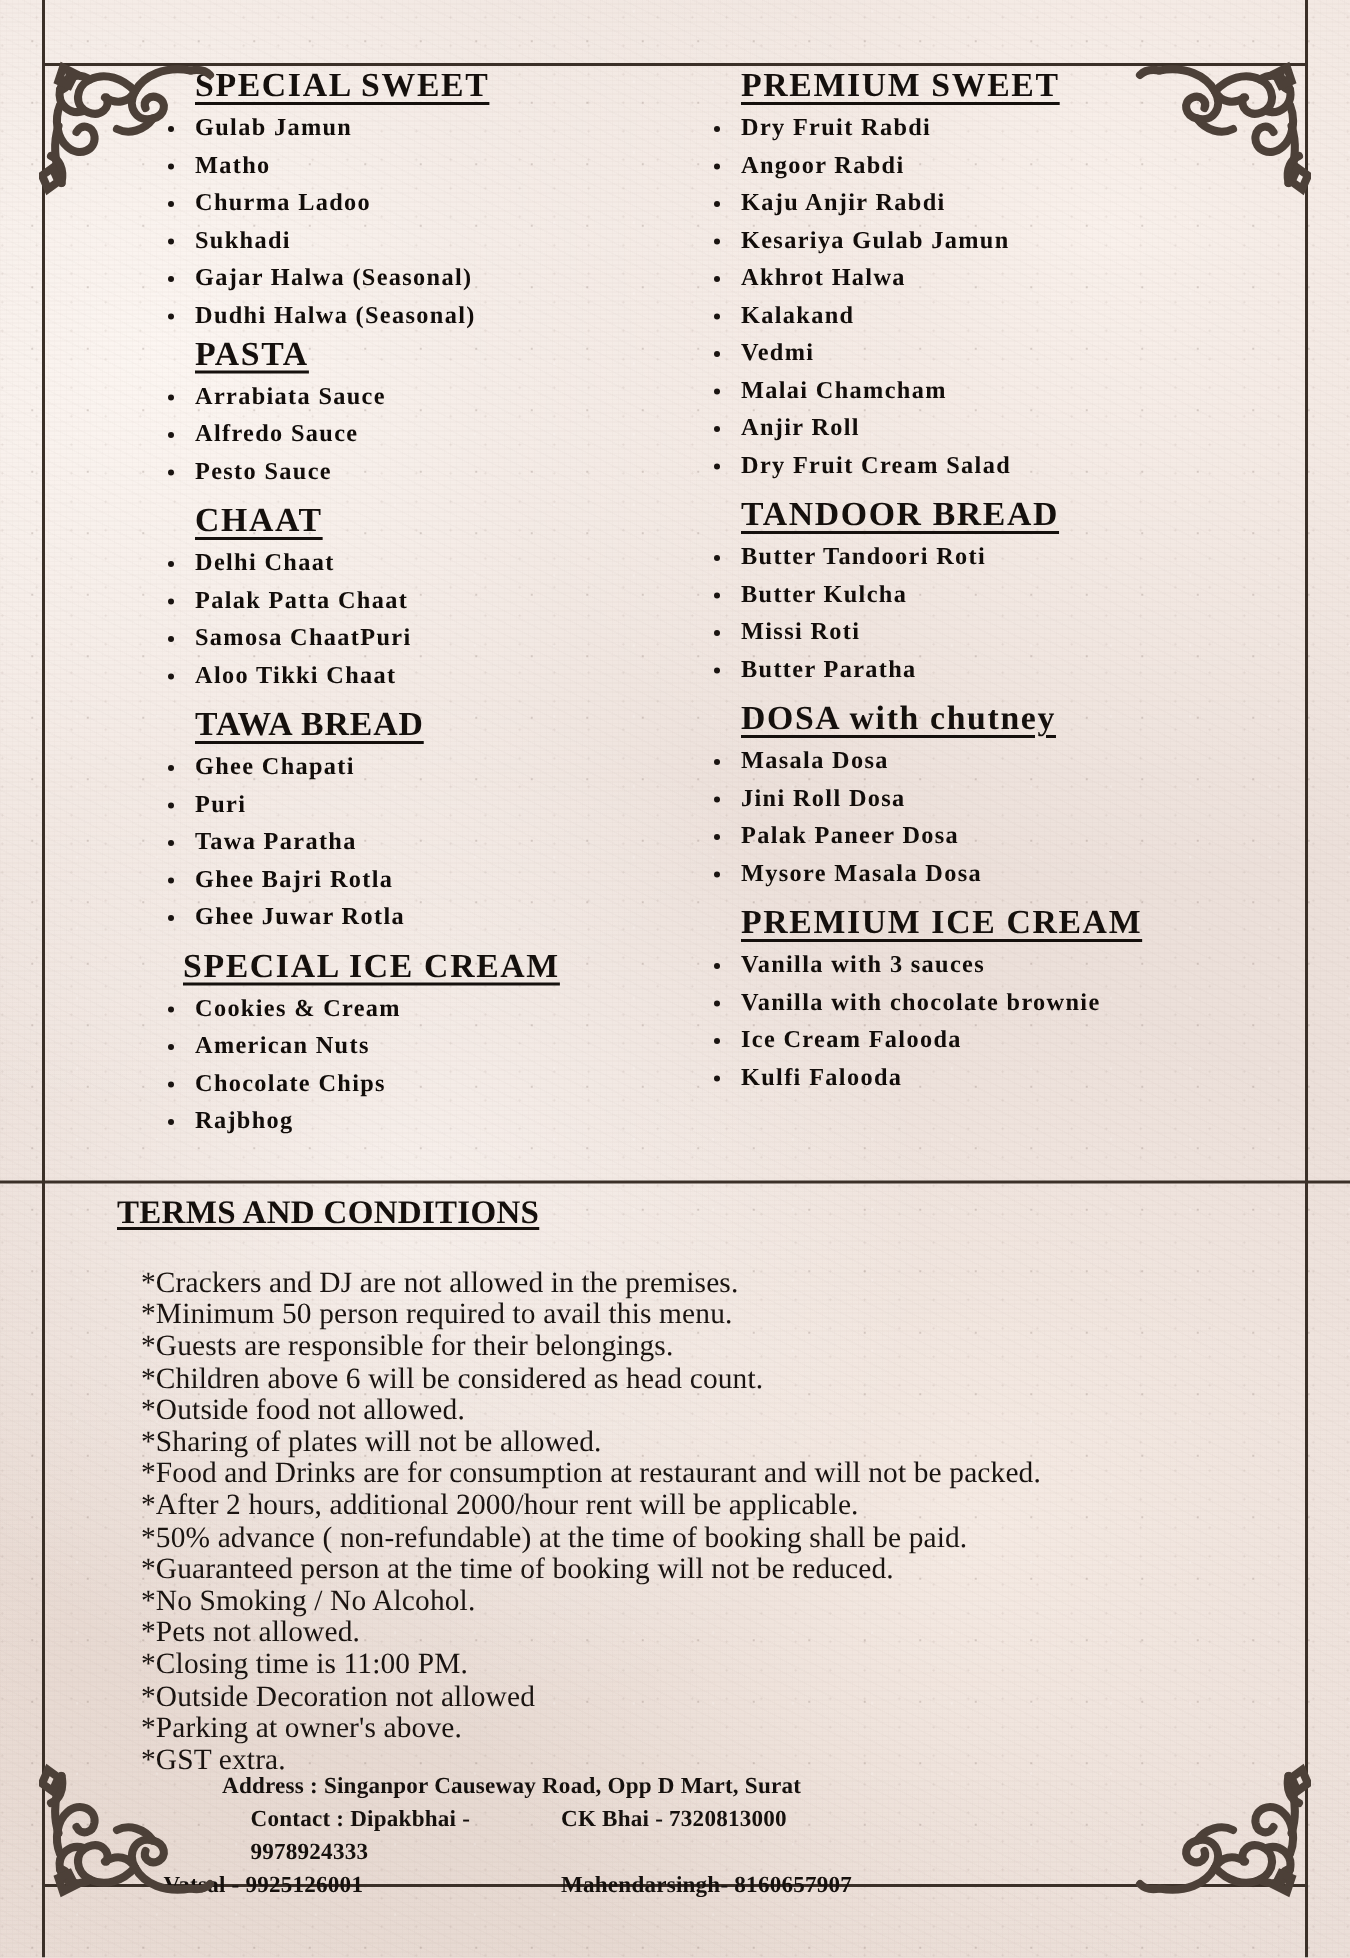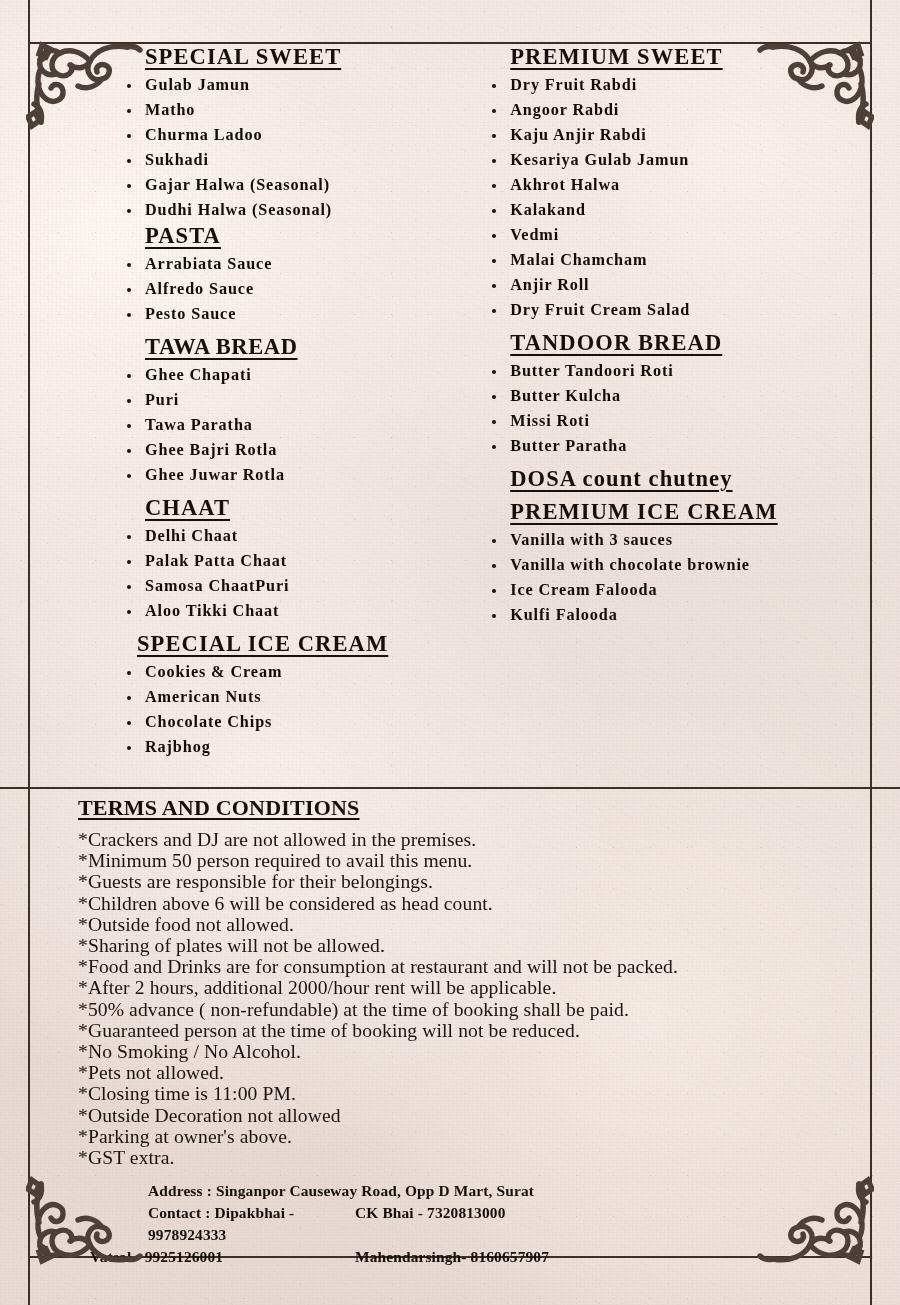--- a/index.html
+++ b/index.html
@@ -92,21 +92,21 @@
   #fl-bl { left: 26px;  top: 1162px; transform: scaleY(-1); }
   #fl-br { left: 756px; top: 1162px; transform: scale(-1,-1); }
 
   
   #menu {
     position: absolute;
     left: 0; top: 44px; width: 900px; height: 742px;
     z-index: 5;
     display: flex;
   }
-  .col { position: relative; margin-left: 15px; }
+  .col { position: relative; }
   .col-left  { width: 472px; padding-left: 108px; }
   .col-right { width: 428px; padding-left: 0px; }
 
   .sec-head {
     font-family: "Liberation Serif", "DejaVu Serif", serif;
     font-weight: 700;
     font-size: 22.5px;
     letter-spacing: 1.1px;
     color: #15100d;
     text-decoration: underline;
@@ -159,21 +159,21 @@
     font-weight: 700;
     font-size: 22px;
     letter-spacing: 0.2px;
     color: #15100d;
     text-decoration: underline;
     text-decoration-thickness: 2px;
     text-underline-offset: 3px;
     display: inline-block;
     margin-bottom: 8px;
   }
-  #terms-list { list-style: none; margin: 0; padding: 0; }
+  #terms-list { list-style: none; margin: 16px; padding: 0; }
   #terms-list li {
     font-family: "Liberation Serif", "DejaVu Serif", serif;
     font-weight: 400;
     font-size: 19.6px;
     line-height: 21.2px;
     color: #1a1411;
     white-space: nowrap;
     letter-spacing: 0.1px;
   }
 
@@ -191,21 +191,21 @@
     letter-spacing: 0.15px;
     padding-left: 148px;
     line-height: 22px;
   }
   .contact-row {
     display: flex;
     font-size: 15.4px;
     letter-spacing: 0.15px;
     line-height: 22px;
   }
-  .contact-row .cc1 { padding-left: 148px; width: 355px; }
+  .contact-row .cc1 { padding-left: 148px; width: 355px; margin-left: 19px; }
   .contact-row .cc2 { }
   .contact-row.r2 .cc1 { padding-left: 90px; }
   .contact-row.r2 .cc2 { }
 </style>
 </head>
 <body>
 
 <div id="paper"></div>
 <div id="grain"></div>
 <div id="speckle"></div>
@@ -304,37 +304,37 @@
     <div class="sec">
       <div class="sec-head ind-22">PASTA</div>
       <ul class="items">
         <li>Arrabiata Sauce</li>
         <li>Alfredo Sauce</li>
         <li>Pesto Sauce</li>
       </ul>
     </div>
 
     <div class="sec sec-pad-top">
+      <div class="sec-head ind-22">CHAAT</div>
+      <ul class="items">
+        <li>Delhi Chaat</li>
+        <li>Palak Patta Chaat</li>
+        <li>Samosa ChaatPuri</li>
+        <li>Aloo Tikki Chaat</li>
+      </ul>
+    </div>
+
+    <div class="sec sec-pad-top">
       <div class="sec-head ttl-tawa ind-22">TAWA BREAD</div>
       <ul class="items">
         <li>Ghee Chapati</li>
         <li>Puri</li>
         <li>Tawa Paratha</li>
         <li>Ghee Bajri Rotla</li>
         <li>Ghee Juwar Rotla</li>
-      </ul>
-    </div>
-
-    <div class="sec sec-pad-top">
-      <div class="sec-head ind-22">CHAAT</div>
-      <ul class="items">
-        <li>Delhi Chaat</li>
-        <li>Palak Patta Chaat</li>
-        <li>Samosa ChaatPuri</li>
-        <li>Aloo Tikki Chaat</li>
       </ul>
     </div>
 
     <div class="sec sec-pad-top">
       <div class="sec-head ind-14">SPECIAL ICE CREAM</div>
       <ul class="items">
         <li>Cookies &amp; Cream</li>
         <li>American Nuts</li>
         <li>Chocolate Chips</li>
         <li>Rajbhog</li>
@@ -365,21 +365,27 @@
       <div class="sec-head ind-22">TANDOOR BREAD</div>
       <ul class="items">
         <li>Butter Tandoori Roti</li>
         <li>Butter Kulcha</li>
         <li>Missi Roti</li>
         <li>Butter Paratha</li>
       </ul>
     </div>
 
     <div class="sec sec-pad-top">
-      <div class="sec-head ind-22">DOSA count chutney</div>
+      <div class="sec-head ind-22">DOSA with chutney</div>
+      <ul class="items">
+        <li>Masala Dosa</li>
+        <li>Jini Roll Dosa</li>
+        <li>Palak Paneer Dosa</li>
+        <li>Mysore Masala Dosa</li>
+      </ul>
     </div>
 
     <div class="sec sec-pad-top">
       <div class="sec-head ind-22">PREMIUM ICE CREAM</div>
       <ul class="items">
         <li>Vanilla with 3 sauces</li>
         <li>Vanilla with chocolate brownie</li>
         <li>Ice Cream Falooda</li>
         <li>Kulfi Falooda</li>
       </ul>

